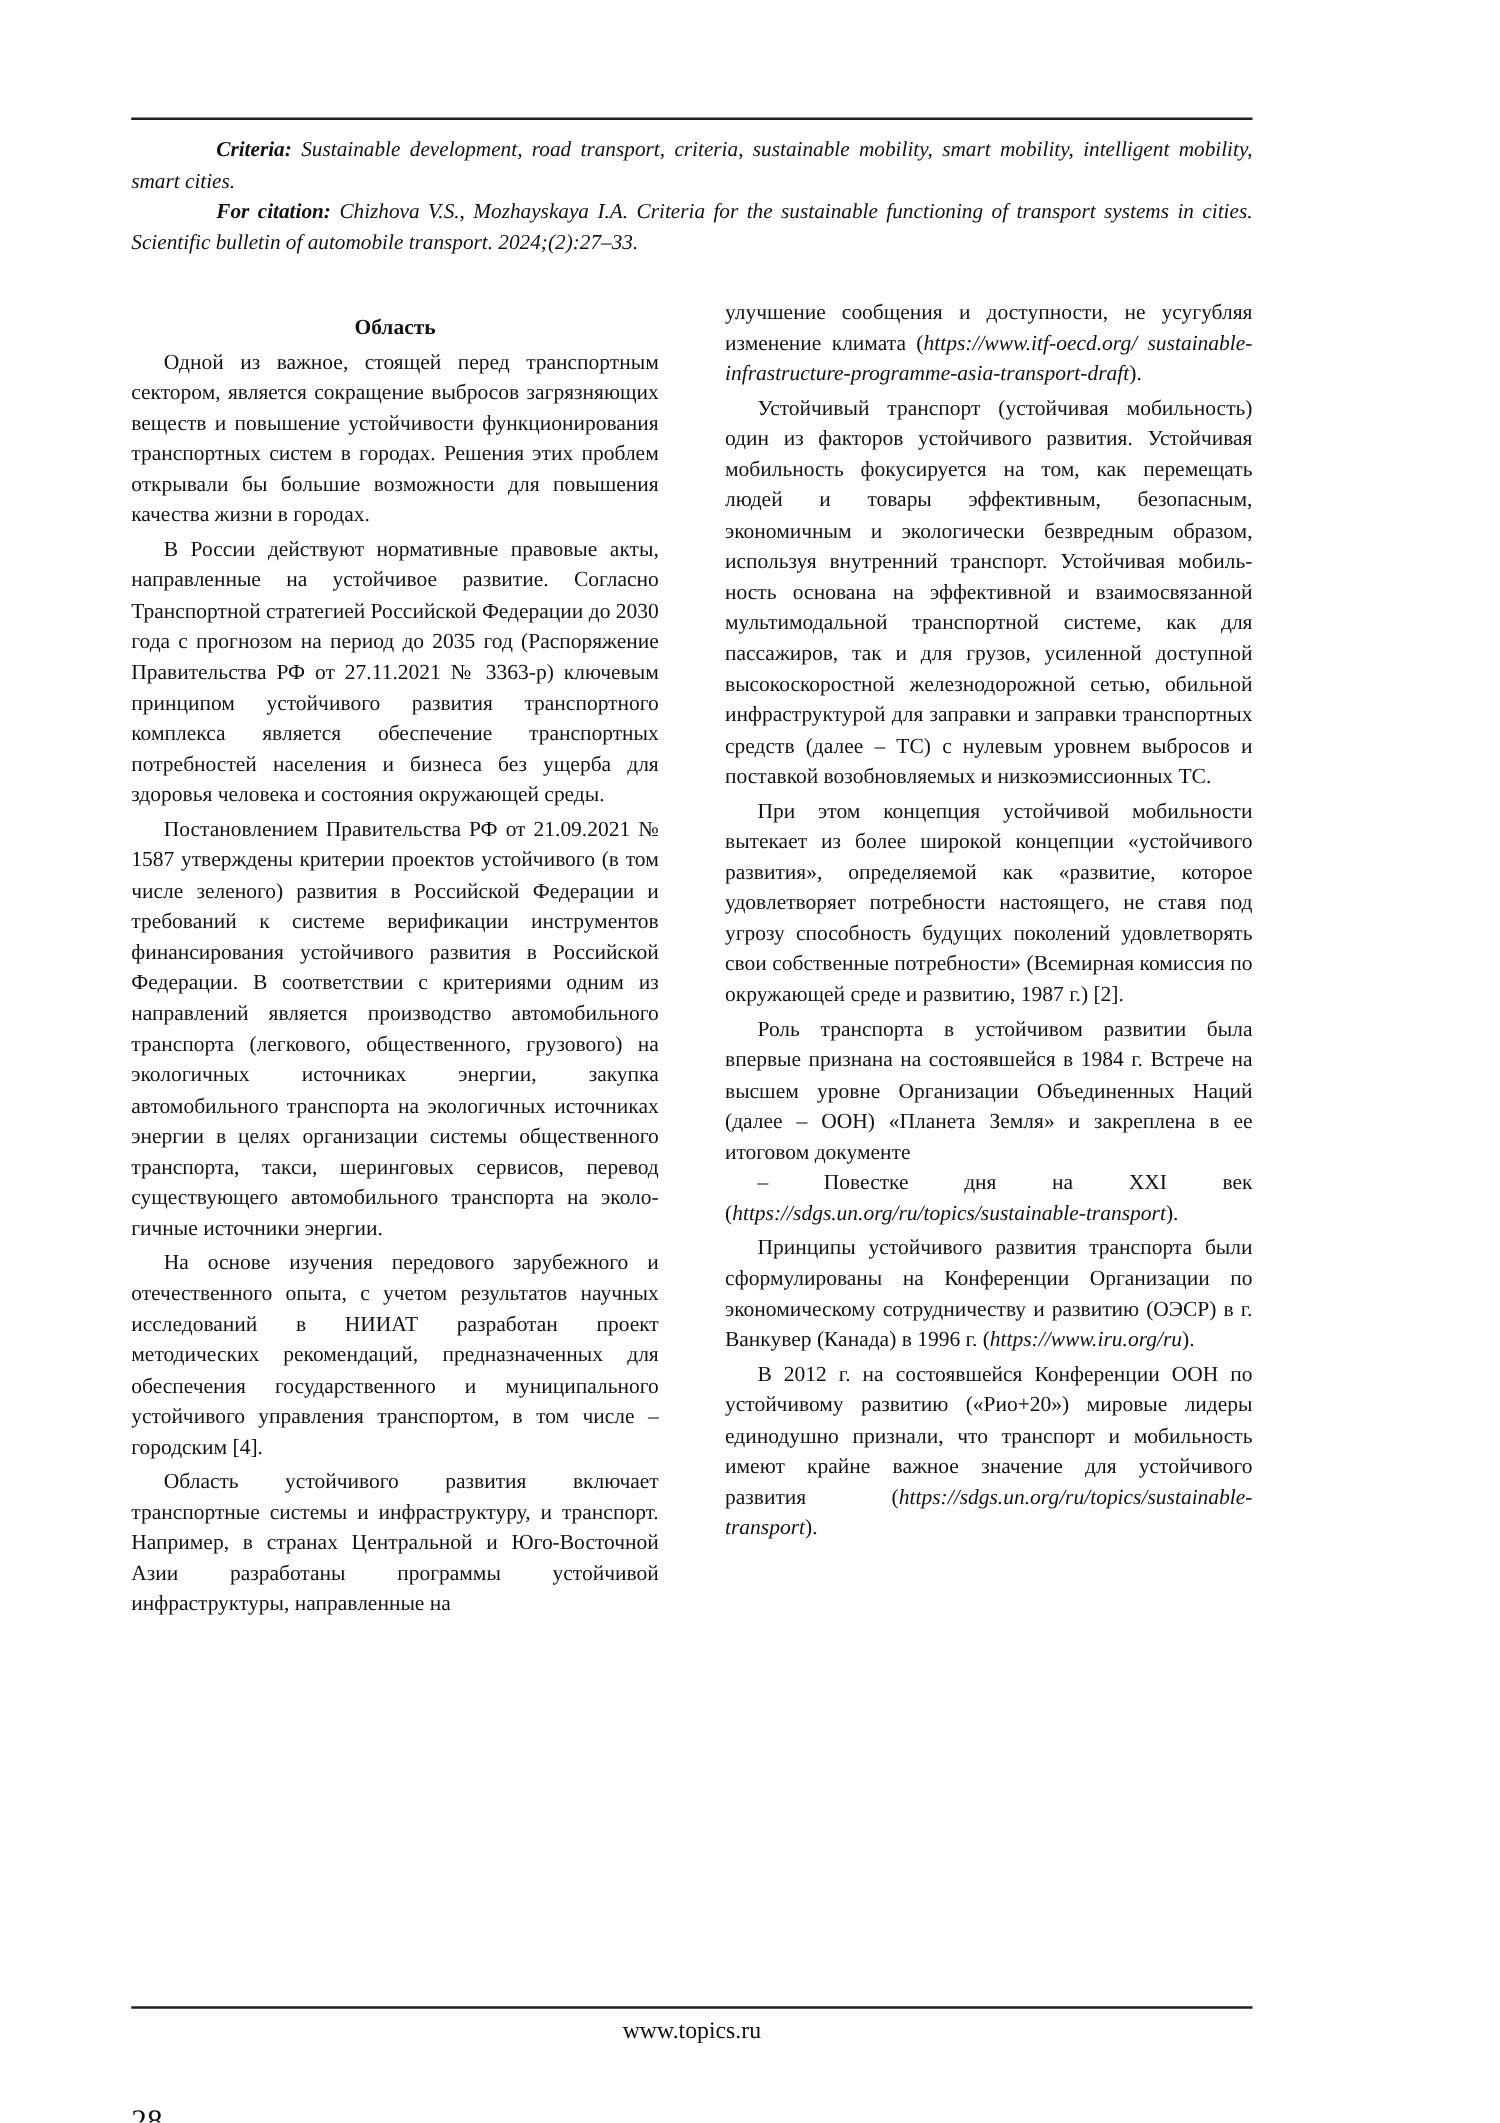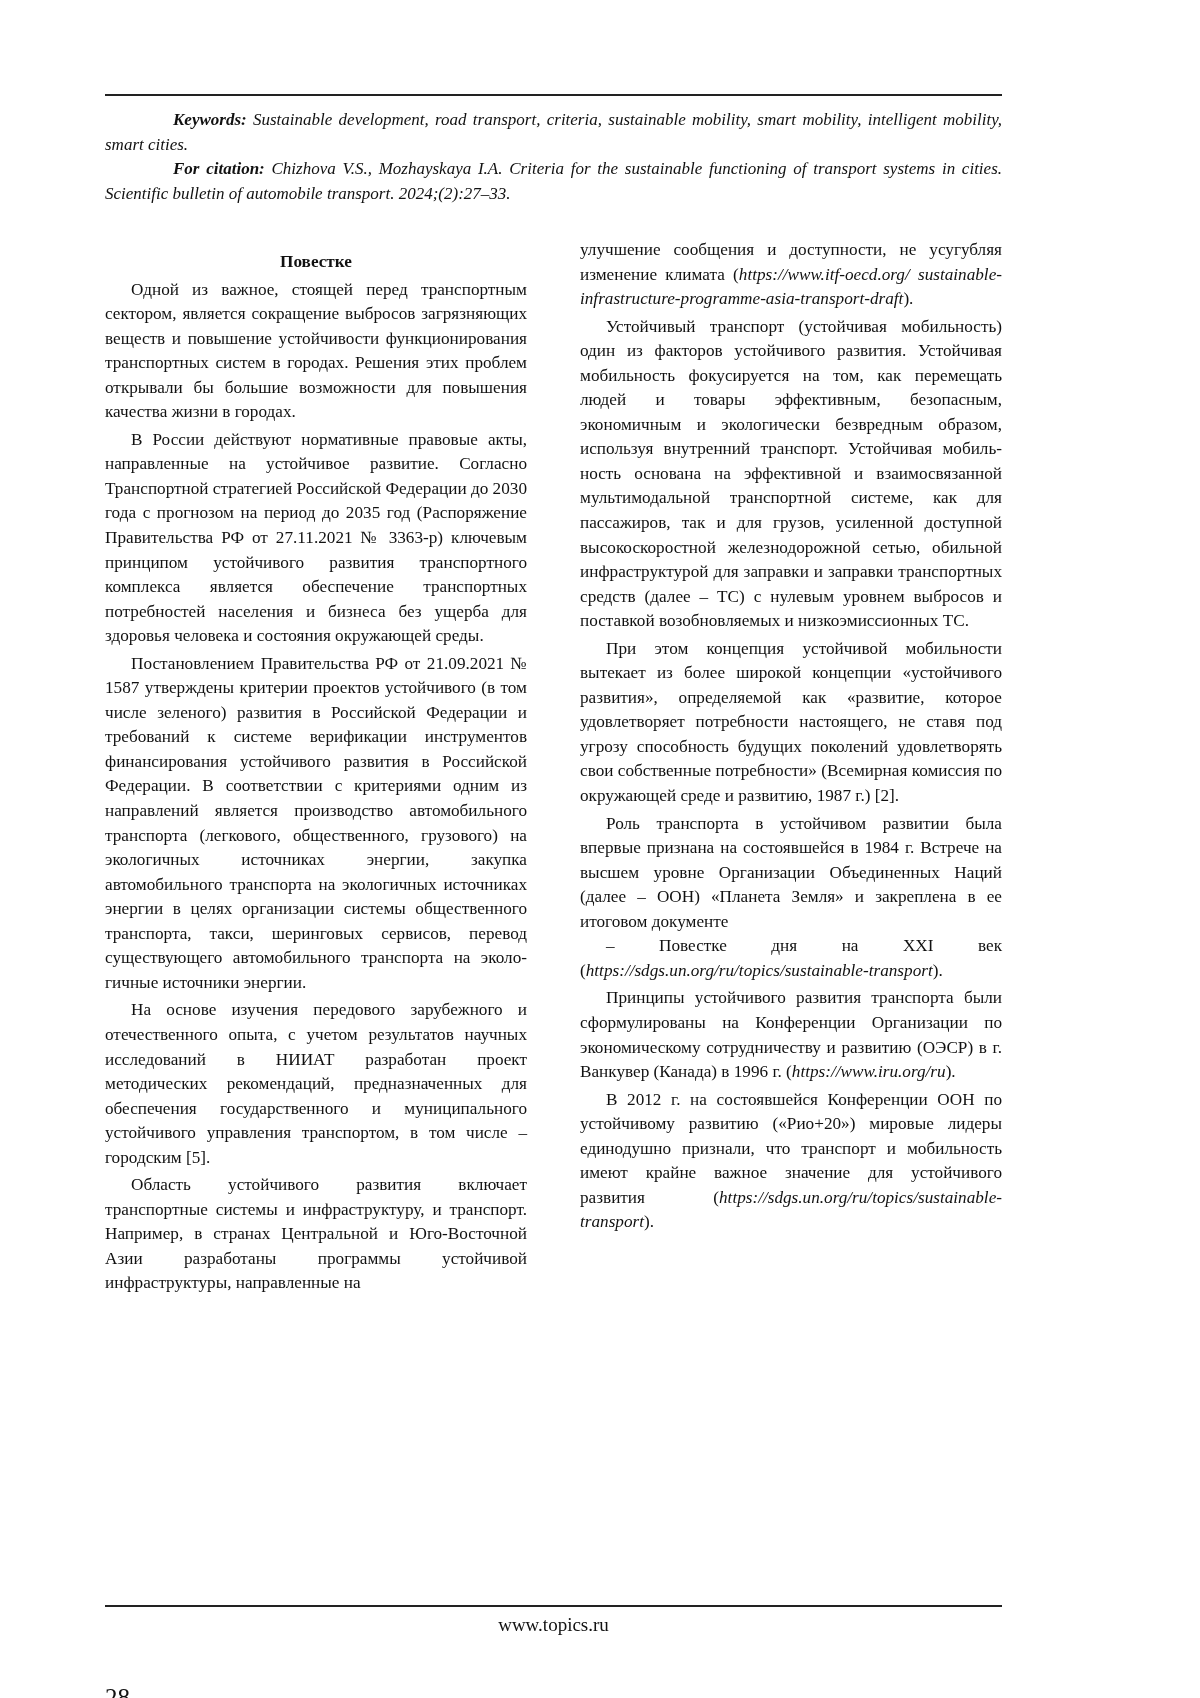--- a/index.html
+++ b/index.html
@@ -22,30 +22,30 @@
   i { font-style: italic; }
   .footer-page { position: absolute; left: 105px; top: 1684px; font-size: 25px; text-align: center; }
   .footer-site { position: absolute; left: 0; width: 1107px; text-align: center; top: 1614px; font-size: 19px; }
 </style>
 </head>
 <body>
 
 <div class="rule top"></div>
 
 <div class="abstract">
-  <p><b>Keywords:</b><span> Sustainable development, road transport, criteria, sustainable mobility, smart mobility, intelligent mobility, smart cities.</span></p>
+  <p><b>Criteria:</b><span> Sustainable development, road transport, criteria, sustainable mobility, smart mobility, intelligent mobility, smart cities.</span></p>
   <p><b>For citation:</b><span> Chizhova V.S., Mozhayskaya I.A. Criteria for the sustainable functioning of transport systems in cities. Scientific bulletin of automobile transport. 2024;(2):27–33.</span></p>
 </div>
 
 <div class="col left">
-  <p class="heading">Повестке</p>
+  <p class="heading">Область</p>
   <p>Одной из важное, стоящей перед транспорт­ным сектором, является сокращение выбросов загрязняющих веществ и повышение устойчи­вости функционирования транспортных систем в городах. Решения этих проблем открывали бы большие возможности для повышения качества жизни в городах.</p>
   <p>В России действуют нормативные правовые акты, направленные на устойчивое развитие. Согласно Транспортной стратегией Россий­ской Федерации до 2030 года с прогнозом на период до 2035 год (Распоряжение Правитель­ства РФ от 27.11.2021 № 3363-р) ключевым принципом устойчивого развития транспорт­ного комплекса является обеспечение транс­портных потребностей населения и бизнеса без ущерба для здоровья человека и состояния окружающей среды.</p>
   <p>Постановлением Правительства РФ от 21.09.2021 № 1587 утверждены критерии про­ектов устойчивого (в том числе зеленого) раз­вития в Российской Федерации и требований к системе верификации инструментов финанси­рования устойчивого развития в Российской Федерации. В соответствии с критериями од­ним из направлений является производство ав­томобильного транспорта (легкового, общест­венного, грузового) на экологичных источниках энергии, закупка автомобильного транспорта на экологичных источниках энергии в целях орга­низации системы общественного транспорта, такси, шеринговых сервисов, перевод сущест­вующего автомобильного транспорта на эколо­гичные источники энергии.</p>
-  <p>На основе изучения передового зарубежного и отечественного опыта, с учетом результатов научных исследований в НИИАТ разработан проект методических рекомендаций, предназна­ченных для обеспечения государственного и му­ниципального устойчивого управления транс­портом, в том числе – городским [5].</p>
+  <p>На основе изучения передового зарубежного и отечественного опыта, с учетом результатов научных исследований в НИИАТ разработан проект методических рекомендаций, предназна­ченных для обеспечения государственного и му­ниципального устойчивого управления транс­портом, в том числе – городским [4].</p>
   <p>Область устойчивого развития включает транспортные системы и инфраструктуру, и транспорт. Например, в странах Центральной и Юго-Восточной Азии разработаны программы устойчивой инфраструктуры, направленные на</p>
 </div>
 
 <div class="col right">
   <p class="noindent"><span>улучшение сообщения и доступности, не усугуб­ляя изменение климата (</span><i>https://www.itf-oecd.org/ sustainable-infrastructure-programme-asia-transport-draft</i><span>).</span></p>
   <p>Устойчивый транспорт (устойчивая мо­бильность) один из факторов устойчивого развития. Устойчивая мобильность фокусиру­ется на том, как перемещать людей и товары эффективным, безопасным, экономичным и экологически безвредным образом, используя внутренний транспорт. Устойчивая мобиль­ность основана на эффективной и взаимосвя­занной мультимодальной транспортной сис­теме, как для пассажиров, так и для грузов, усиленной доступной высокоскоростной же­лезнодорожной сетью, обильной инфраструк­турой для заправки и заправки транспортных средств (далее – ТС) с нулевым уровнем вы­бросов и поставкой возобновляемых и низко­эмиссионных ТС.</p>
   <p>При этом концепция устойчивой мобильности вытекает из более широкой концепции «устойчи­вого развития», определяемой как «развитие, ко­торое удовлетворяет потребности настоящего, не ставя под угрозу способность будущих поколе­ний удовлетворять свои собственные потребно­сти» (Всемирная комиссия по окружающей среде и развитию, 1987 г.) [2].</p>
   <p style="margin-bottom:0"><span>Роль транспорта в устойчивом развитии бы­ла впервые признана на состоявшейся в 1984 г. Встрече на высшем уровне Организации Объе­диненных Наций (далее – ООН) «Планета Зем­ля» и закреплена в ее итоговом документе</span></p>
   <p><span>– Повестке дня на XXI век (</span><i>https://sdgs.un.org/ru/topics/sustainable-transport</i><span>).</span></p>
   <p><span>Принципы устойчивого развития транспорта были сформулированы на Конференции Органи­зации по экономическому сотрудничеству и раз­витию (ОЭСР) в г. Ванкувер (Канада) в 1996 г. (</span><i>https://www.iru.org/ru</i><span>).</span></p>

